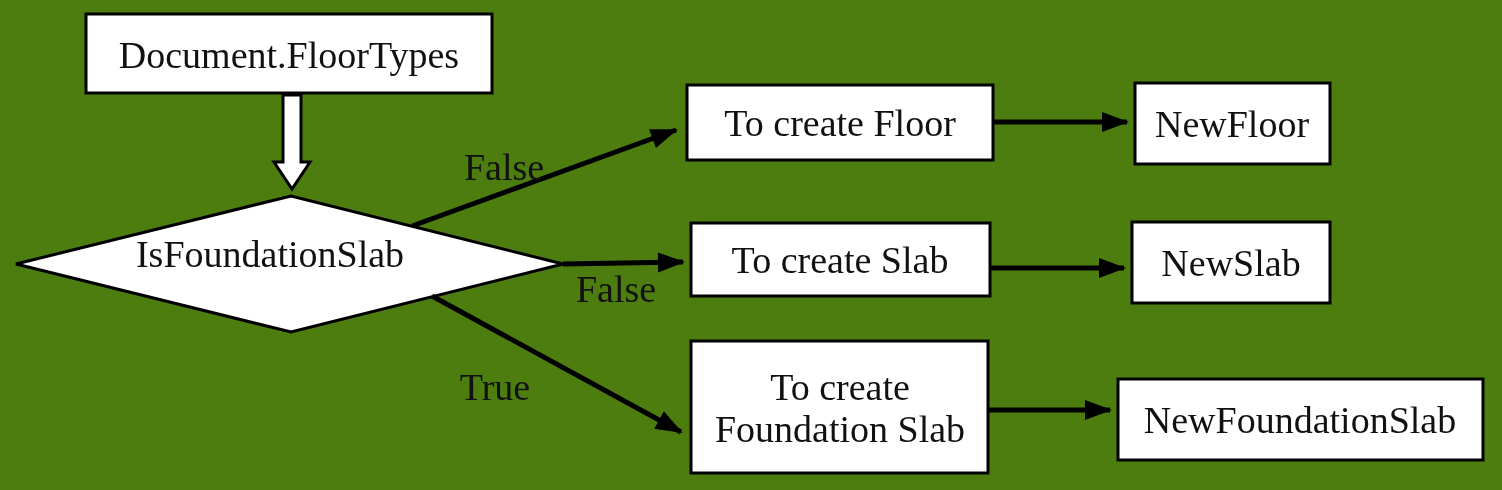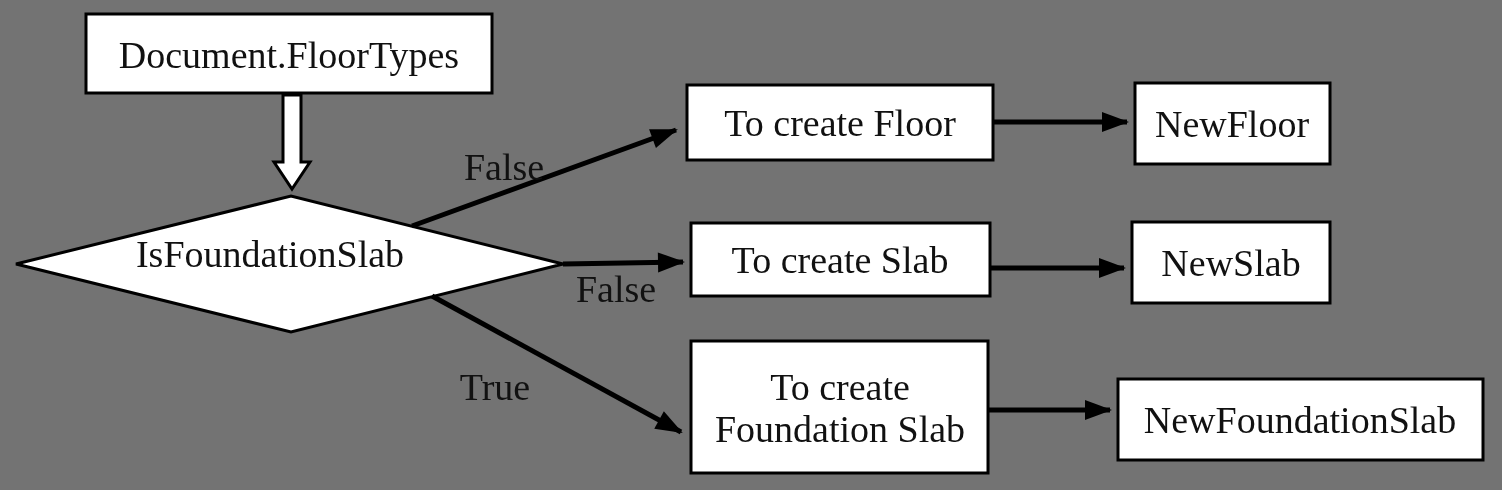--- a/index.html
+++ b/index.html
@@ -4,21 +4,21 @@
 <style>
   html, body {
     margin: 0;
     padding: 0;
     background: #ffffff;
   }
   .canvas {
     position: relative;
     width: 1502px;
     height: 490px;
-    background: #737373;
+    background: #4d7c0f;
     overflow: hidden;
   }
   svg {
     display: block;
     font-family: "Liberation Serif", "DejaVu Serif", serif;
   }
   .node-box {
     fill: #ffffff;
     stroke: #000000;
     stroke-width: 3;

